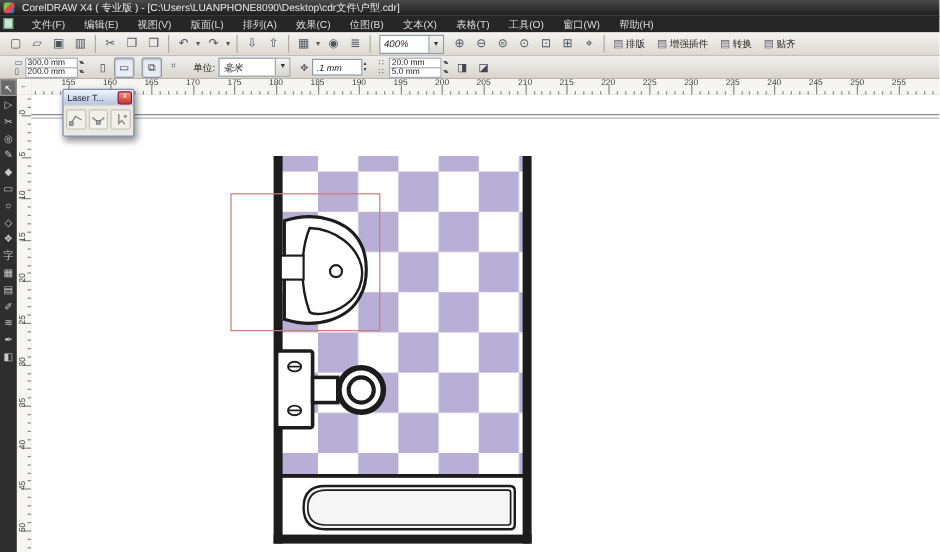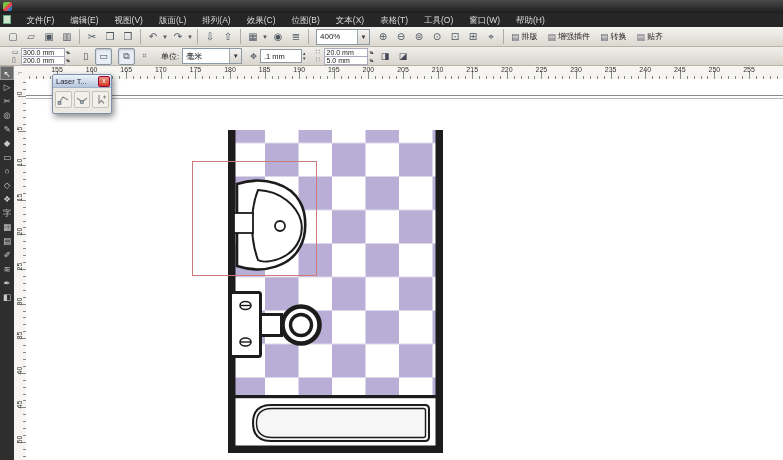--- a/index.html
+++ b/index.html
@@ -25,21 +25,21 @@
   
   #toolbar{left:0;top:27px;width:783px;height:20px;
     background:linear-gradient(#f4f3f0,#dcd8d0);border-bottom:1px solid #b7b3a9;
     display:flex;align-items:center;padding-left:4px;box-sizing:border-box;}
   .tbtn{width:16px;height:16px;line-height:16px;text-align:center;font-size:10px;color:#4c5660;
     border:1px solid transparent;border-radius:2px;flex:0 0 auto;}
   .tsep{width:1px;height:15px;background:#b0aca2;margin:0 3px;flex:0 0 auto;}
   .tdrop{width:7px;height:16px;line-height:16px;font-size:6px;color:#555;flex:0 0 auto;}
   .combo{height:14px;background:#fff;border:1px solid #8d9aa5;display:flex;align-items:center;
     font-size:8px;color:#222;flex:0 0 auto;}
-  .combo .cval{flex:1;padding:0 3px;white-space:nowrap;overflow:hidden;}
+  .combo .cval{flex:1;padding:0 3px;white-space:nowrap;overflow:hidden;font-style:italic;}
   .combo .carr{width:11px;height:100%;background:linear-gradient(#f5f5f5,#d8d5cd);
     border-left:1px solid #9aa;text-align:center;font-size:6px;line-height:14px;color:#333;}
   #zoom-combo{width:52px;margin:0 4px;}
   .tlbl{display:flex;align-items:center;height:16px;font-size:8px;color:#222;
     padding:0 5px 0 3px;border:1px solid transparent;border-radius:2px;flex:0 0 auto;}
   .tlbl .ticn{color:#667;font-size:9px;margin-right:2px;}
 
   
   #propbar{left:0;top:47px;width:783px;height:19px;
     background:linear-gradient(#f0efec,#d9d5cd);border-bottom:1px solid #b7b3a9;
@@ -93,20 +93,21 @@
     color:#fff;font-size:7px;line-height:8px;text-align:center;}
   #palette-body{display:flex;padding:3px 2px;gap:2px;}
   .pal-btn{width:16px;height:15px;border:1px solid #c5c2ba;border-radius:2px;background:#f2f0ea;
     display:flex;align-items:center;justify-content:center;}
 </style>
 </head>
 <body style="--chk: #b9afd6; --wall: #1c1c1c; --ink: #1c1c1c; --sel: #cc7a7a;">
 
 <div id="titlebar" class="abs">
   <span id="app-icon"></span>
+  <span>CorelDRAW X4 ( 专业版 ) - [C:\Users\LUANPHONE8090\Desktop\cdr文件\户型.cdr]</span>
 </div>
 
 <div id="menubar" class="abs">
   <span id="doc-icon"></span>
   <span id="menu-items"><span class="mitem">文件(F)</span><span class="mitem">编辑(E)</span><span class="mitem">视图(V)</span><span class="mitem">版面(L)</span><span class="mitem">排列(A)</span><span class="mitem">效果(C)</span><span class="mitem">位图(B)</span><span class="mitem">文本(X)</span><span class="mitem">表格(T)</span><span class="mitem">工具(O)</span><span class="mitem">窗口(W)</span><span class="mitem">帮助(H)</span></span>
 </div>
 
 <div id="toolbar" class="abs">
   <span id="tb-main" style="display:flex;align-items:center">
       <span class="tbtn">▢</span>

